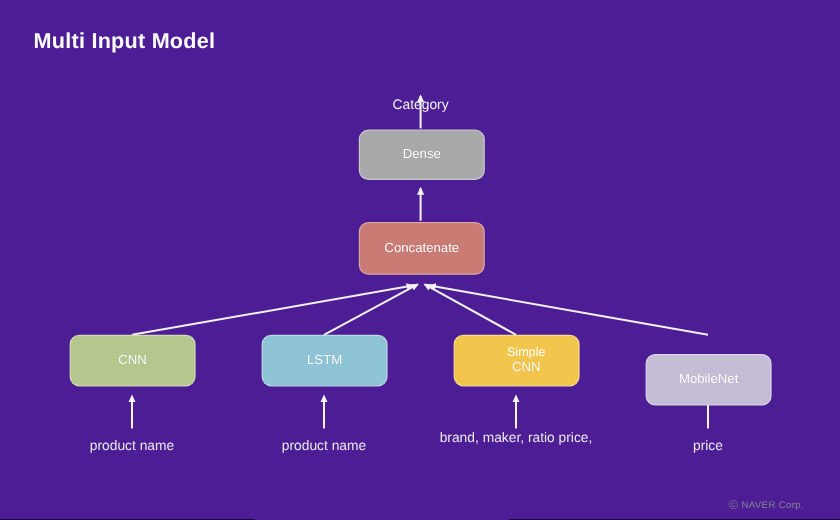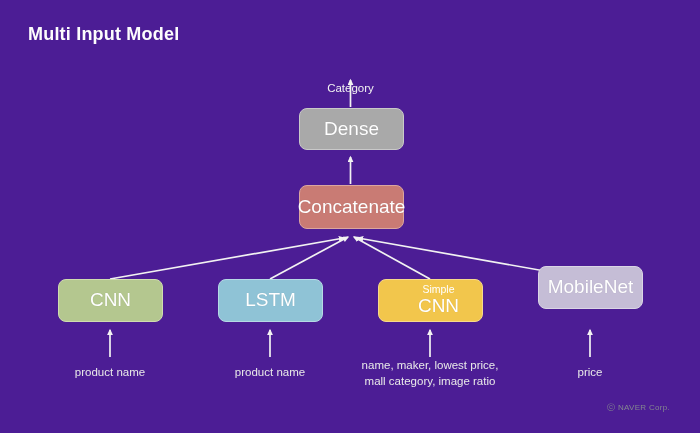--- a/index.html
+++ b/index.html
@@ -20,42 +20,42 @@
     text-align:center;font-size:11.5px;color:#f2f2f2;margin-top:28px;
   }
   svg.arrows{position:absolute;left:0;top:0;width:700px;height:433px;pointer-events:none;}
   .node{
     position:absolute;width:105px;height:43px;
     border:1.5px solid;border-radius:8px;
     box-sizing:border-box;
     display:flex;flex-direction:column;align-items:center;justify-content:center;
     line-height:1.1;
   }
-  .node .lbl{font-size:19px;color:#fff;text-shadow:0 0 1px rgba(0,0,0,.15);}
+  .node .lbl{font-size:11px;color:#fff;text-shadow:0 0 1px rgba(0,0,0,.15);}
   .node .lbl-sm{font-size:10.5px;color:#fff;}
   .n-dense{left:299px;top:108px;height:42px;}
   .n-concat{left:299px;top:185px;height:44px;}
   .n-cnn{left:58px;top:279px;}
   .n-lstm{left:218px;top:279px;}
   .n-scnn{left:378px;top:279px;}
-  .n-mobile{left:538px;top:266px;}
+  .n-mobile{left:538px;top:295px;}
   .in-label{
     position:absolute;width:180px;text-align:center;
     font-size:11.5px;color:#e9e9e9;line-height:1.35;
   }
   .il-0{left:20px;top:365px;}
   .il-1{left:180px;top:365px;}
   .il-2{left:340px;top:358px;}
   .il-3{left:500px;top:365px;}
   .brand{
     position:absolute;left:30px;top:396px;
     font-size:16px;font-weight:800;letter-spacing:1px;color:#9a9a9a;margin-top:36px;
   }
   .copyright{
-    position:absolute;right:30px;top:402px;
+    position:absolute;right:30px;top:415px;
     font-size:8px;color:#84878f;letter-spacing:.3px;
   }
 </style>
 </head>
 <body>
 
 <div class="slide">
 
   <div class="title">Multi Input Model</div>
 
@@ -104,21 +104,20 @@
     <span class="lbl">CNN</span>
   </div>
 
   <div class="node n-mobile" style="background-color: rgb(197, 189, 214); border-color: rgb(218, 213, 229);">
     <span class="lbl">MobileNet</span>
   </div>
 
   <div class="in-label il-0">product name</div>
   <div class="in-label il-1">product name</div>
   <div class="in-label il-2">
-    <span>name, maker, lowest price,</span><br>
-    <span>mall category, image ratio</span>
+    <span>brand, maker, ratio price,</span><br>
   </div>
   <div class="in-label il-3">price</div>
 
   <div class="brand">NAVER</div>
   <div class="copyright">ⓒ  NAVER Corp.</div>
 
 </div>
 
 </body></html>

